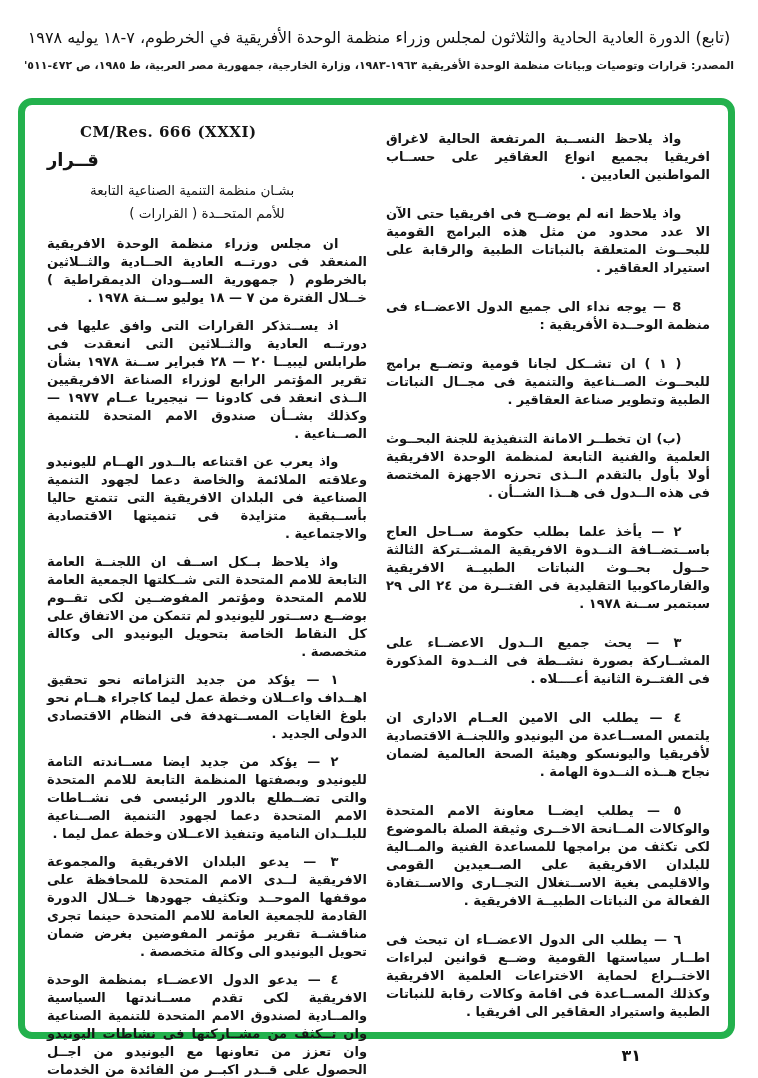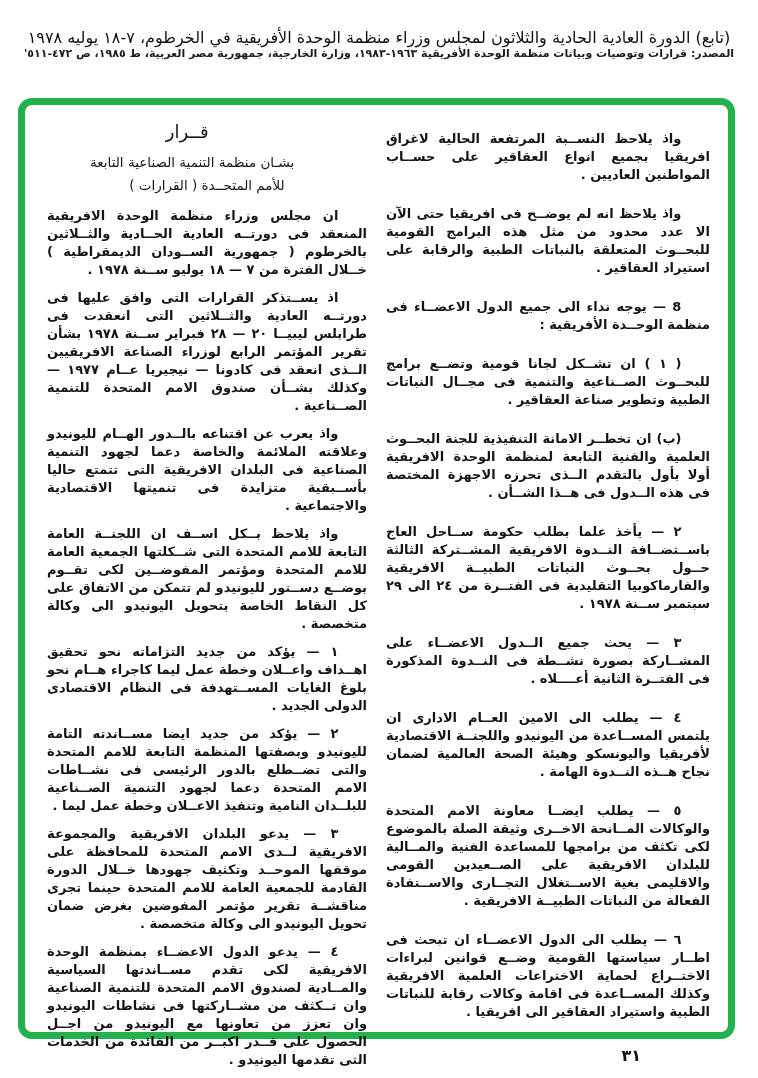--- a/index.html
+++ b/index.html
@@ -25,21 +25,21 @@
     text-align: center;
     direction: rtl;
   }
   .hdr1 {
     font-size: 16px;
     font-weight: normal;
     letter-spacing: 0;
     color: #101010;
   }
   .hdr2 {
-    margin-top: 0;
+    margin-top: 12px;
     font-size: 11px;
     font-weight: bold;
     color: #1c1c1c;
   }
 
   
   .green-box {
     position: absolute;
     left: 18px;
     top: 98px;
@@ -84,23 +84,23 @@
     direction: ltr;
     text-align: left;
     font-family: "DejaVu Serif", serif;
     font-size: 15px;
     font-weight: bold;
     margin: 6px 0 20px 2px;
     text-indent: 0;
     letter-spacing: 0.5px;
   }
   .res-title {
-    text-align: center;
+    text-align: left;
     font-size: 18px;
-    font-weight: normal;
+    font-weight: bold;
     margin-bottom: 14px;
     text-indent: 0;
   }
   .res-sub {
     text-align: center;
     font-size: 13.5px;
     font-weight: normal;
     line-height: 23px;
     text-indent: 0;
     margin-bottom: 16px;
@@ -135,20 +135,21 @@
     <p>( ١ ) ان تشــكل لجانا قومية وتضــع برامج للبحــوث الصــناعية والتنمية فى مجــال النباتات الطبية وتطوير صناعة العقاقير .</p>
     <p>(ب) ان تخطــر الامانة التنفيذية للجنة البحــوث العلمية والفنية التابعة لمنظمة الوحدة الافريقية أولا بأول بالتقدم الــذى تحرزه الاجهزة المختصة فى هذه الــدول فى هــذا الشــأن .</p>
     <p>٢ — يأخذ علما بطلب حكومة ســاحل العاج باســتضــافة النــدوة الافريقية المشــتركة الثالثة حــول بحــوث النباتات الطبيــة الافريقية والفارماكوبيا التقليدية فى الفتــرة من ٢٤ الى ٢٩ سبتمبر ســنة ١٩٧٨ .</p>
     <p>٣ — يحث جميع الــدول الاعضــاء على المشــاركة بصورة نشــطة فى النــدوة المذكورة فى الفتــرة الثانية أعــــلاه .</p>
     <p>٤ — يطلب الى الامين العــام الادارى ان يلتمس المســاعدة من اليونيدو واللجنــة الاقتصادية لأفريقيا واليونسكو وهيئة الصحة العالمية لضمان نجاح هــذه النــدوة الهامة .</p>
     <p>٥ — يطلب ايضــا معاونة الامم المتحدة والوكالات المــانحة الاخــرى وثيقة الصلة بالموضوع لكى تكثف من برامجها للمساعدة الفنية والمــالية للبلدان الافريقية على الصــعيدين القومى والاقليمى بغية الاســتغلال التجــارى والاســتفادة الفعالة من النباتات الطبيــة الافريقية .</p>
     <p>٦ — يطلب الى الدول الاعضــاء ان تبحث فى اطــار سياستها القومية وضــع قوانين لبراءات الاختــراع لحماية الاختراعات العلمية الافريقية وكذلك المســاعدة فى اقامة وكالات رقابة للنباتات الطبية واستيراد العقاقير الى افريقيا .</p>
   </div>
 
   <div class="col col-left">
+    <p class="res-code">CM/Res. 666 (XXXI)</p>
     <p class="res-title">قــرار</p>
     <p class="res-sub">
       <span>بشـان منظمة التنمية الصناعية التابعة</span><br>
       <span>للأمم المتحــدة ( القرارات )</span>
     </p>
     <p>ان مجلس وزراء منظمة الوحدة الافريقية المنعقد فى دورتــه العادية الحــادية والثــلاثين بالخرطوم ( جمهورية الســودان الديمقراطية ) خــلال الفترة من ٧ — ١٨ يوليو ســنة ١٩٧٨ .</p>
     <p>اذ يســتذكر القرارات التى وافق عليها فى دورتــه العادية والثــلاثين التى انعقدت فى طرابلس ليبيــا ٢٠ — ٢٨ فبراير ســنة ١٩٧٨ بشأن تقرير المؤتمر الرابع لوزراء الصناعة الافريقيين الــذى انعقد فى كادونا — نيجيريا عــام ١٩٧٧ — وكذلك بشــأن صندوق الامم المتحدة للتنمية الصــناعية .</p>
     <p>واذ يعرب عن اقتناعه بالــدور الهــام لليونيدو وعلاقته الملائمة والخاصة دعما لجهود التنمية الصناعية فى البلدان الافريقية التى تتمتع حاليا بأســبقية متزايدة فى تنميتها الاقتصادية والاجتماعية .</p>
     <p>واذ يلاحظ بــكل اســف ان اللجنــة العامة التابعة للامم المتحدة التى شــكلتها الجمعية العامة للامم المتحدة ومؤتمر المفوضــين لكى تقــوم بوضــع دســتور لليونيدو لم تتمكن من الاتفاق على كل النقاط الخاصة بتحويل اليونيدو الى وكالة متخصصة .</p>
     <p>١ — يؤكد من جديد التزاماته نحو تحقيق اهــداف واعــلان وخطة عمل ليما كاجراء هــام نحو بلوغ الغايات المســتهدفة فى النظام الاقتصادى الدولى الجديد .</p>

